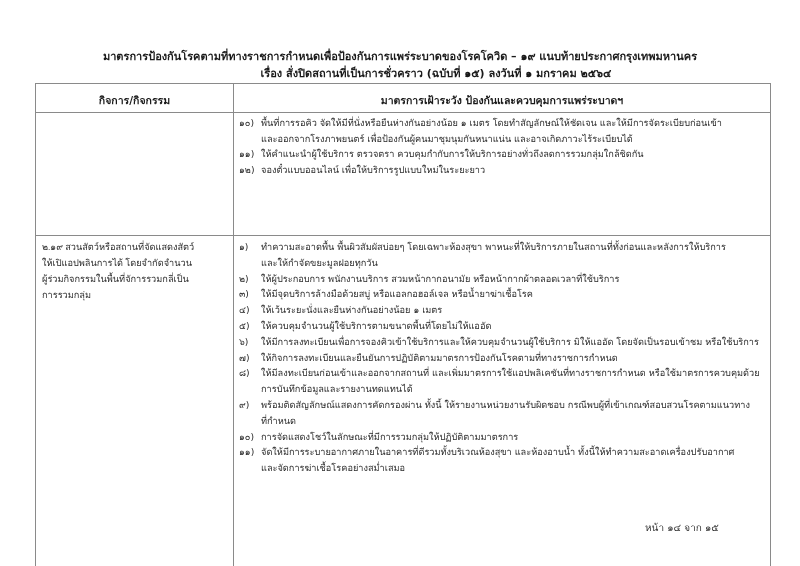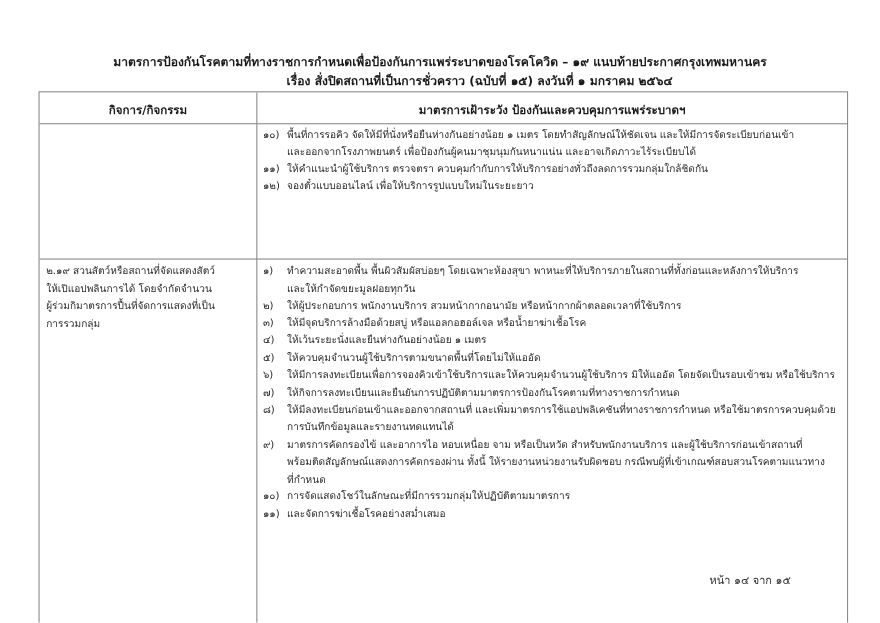--- a/index.html
+++ b/index.html
@@ -60,24 +60,24 @@
         </span>
     </div>
     <div class="item">
       <span class="num">๑๒)</span>
       <span class="lines">
           <span style="display:block">จองตั๋วแบบออนไลน์ เพื่อให้บริการรูปแบบใหม่ในระยะยาว</span>
         </span>
     </div>
   </div>
 
-  <div class="cell-text" style="left:6px; top:155px; line-height:16px;">
+  <div class="cell-text" style="left:6px; top:155px; line-height:16px;font-family:Liberation Serif, serif;">
     <div>๒.๑๙ สวนสัตว์หรือสถานที่จัดแสดงสัตว์</div>
     <div>ให้เปิแอปพลินการได้ โดยจำกัดจำนวน</div>
-    <div>ผู้ร่วมกิมาตรการปื้นที่จัดการแสดงที่เป็น</div>
+    <div>ผู้ร่วมกิจกรรมในพื้นที่จัการรวมกลี่เป็น</div>
     <div>การรวมกลุ่ม</div>
   </div>
 
   <div class="cell-text" style="left:203px; top:155px; line-height:15.8px;">
     <div class="item">
         <span class="num">๑)</span>
         <span class="lines">
           <span style="display:block">ทำความสะอาดพื้น พื้นผิวสัมผัสบ่อยๆ โดยเฉพาะห้องสุขา พาหนะที่ให้บริการภายในสถานที่ทั้งก่อนและหลังการให้บริการ</span>
           <span style="display:block">และให้กำจัดขยะมูลฝอยทุกวัน</span>
         </span>
@@ -121,33 +121,33 @@
     <div class="item">
         <span class="num">๘)</span>
         <span class="lines">
           <span style="display:block">ให้มีลงทะเบียนก่อนเข้าและออกจากสถานที่ และเพิ่มมาตรการใช้แอปพลิเคชันที่ทางราชการกำหนด หรือใช้มาตรการควบคุมด้วย</span>
           <span style="display:block">การบันทึกข้อมูลและรายงานทดแทนได้</span>
         </span>
       </div>
     <div class="item">
         <span class="num">๙)</span>
         <span class="lines">
-          <span style="display:block">มาตรการคัดกรองไข้ และอาการไอ หอบเหนื่อย จาม หรือเป็นหวัด สำหรับพนักงานบริการ และผู้ใช้บริการก่อนเข้าสถานที่</span>
           <span style="display:block">พร้อมติดสัญลักษณ์แสดงการคัดกรองผ่าน ทั้งนี้ ให้รายงานหน่วยงานรับผิดชอบ กรณีพบผู้ที่เข้าเกณฑ์สอบสวนโรคตามแนวทาง</span>
           <span style="display:block">ที่กำหนด</span>
         </span>
       </div>
     <div class="item">
         <span class="num">๑๐)</span>
         <span class="lines">
           <span style="display:block">การจัดแสดงโชว์ในลักษณะที่มีการรวมกลุ่มให้ปฏิบัติตามมาตรการ</span>
         </span>
       </div>
     <div class="item">
         <span class="num">๑๑)</span>
         <span class="lines">
+          <span style="display:block">จัดให้มีการระบายอากาศภายในอาคารที่ดีรวมทั้งบริเวณห้องสุขา และห้องอาบน้ำ ทั้งนี้ให้ทำความสะอาดเครื่องปรับอากาศ</span>
           <span style="display:block">และจัดการฆ่าเชื้อโรคอย่างสม่ำเสมอ</span>
         </span>
       </div>
   </div>
 </div>
 
 <div class="footer">หน้า ๑๔ จาก ๑๕</div>
 
 </body></html>

